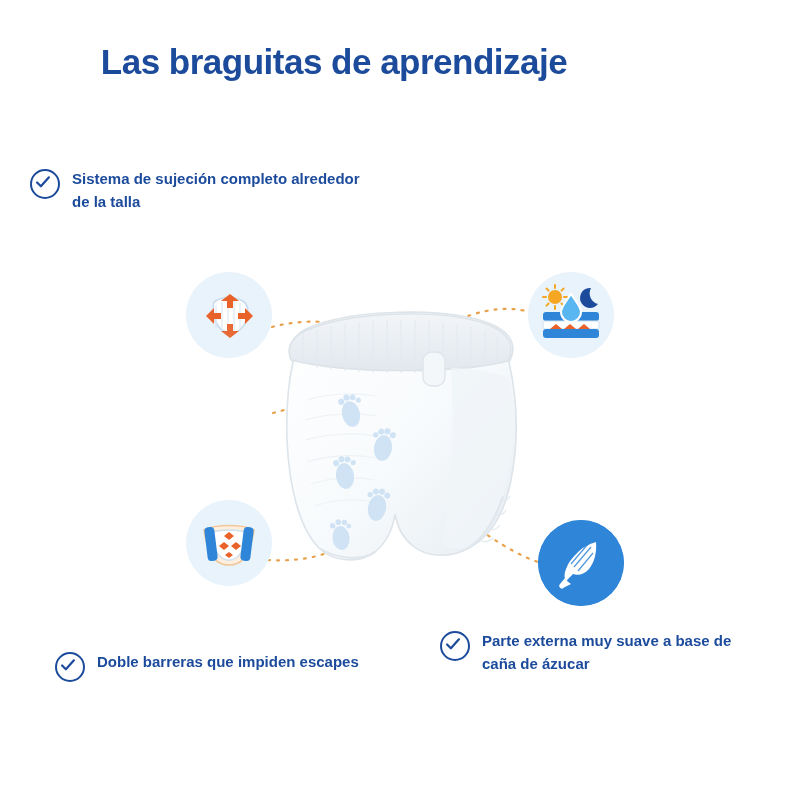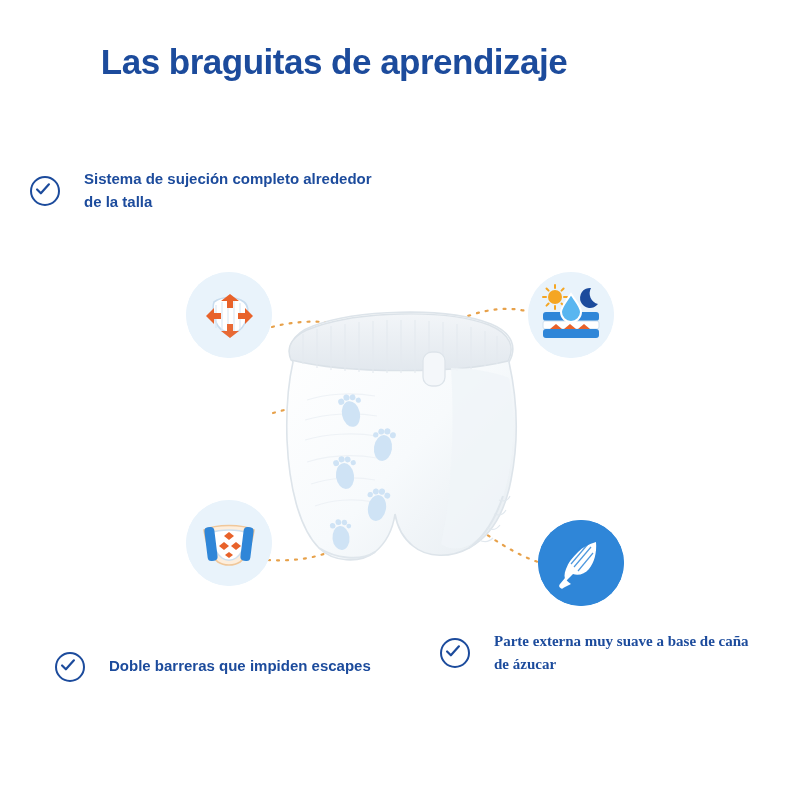--- a/index.html
+++ b/index.html
@@ -36,22 +36,22 @@
     line-height: 1.25;
   }
   .title-line.second {
     font-size: 35px;
   }
 
   
   .feature {
     position: absolute;
     display: flex;
-    align-items: center;
-    gap: 24px;
+    align-items: flex-start;
+    gap: 12px;
   }
   .check {
     flex: 0 0 auto;
     width: 26px;
     height: 26px;
     border-radius: 50%;
     border: 2.2px solid #1c4b9c;
     position: relative;
     margin-top: 1px;
   }
@@ -71,21 +71,21 @@
     font-weight: bold;
     color: #1c4b9c;
   }
 
   #feat-top-left  { top: 168px; left: 30px; }
   #feat-top-right { top: 168px; left: 400px; }
   #feat-bot-left  { top: 630px; left: 55px; margin-top: 21px; }
   #feat-bot-right { top: 630px; left: 440px; }
 
   #feat-top-right .feature-text { max-width: 335px; }
-  #feat-bot-right .feature-text { max-width: 270px; font-family: Liberation Serif, serif; }
+  #feat-bot-right .feature-text { max-width: 270px; }
 
   
   .icon-circle {
     position: absolute;
     width: 86px;
     height: 86px;
     border-radius: 50%;
     background: #e9f3fb;
     display: flex;
     align-items: center;

